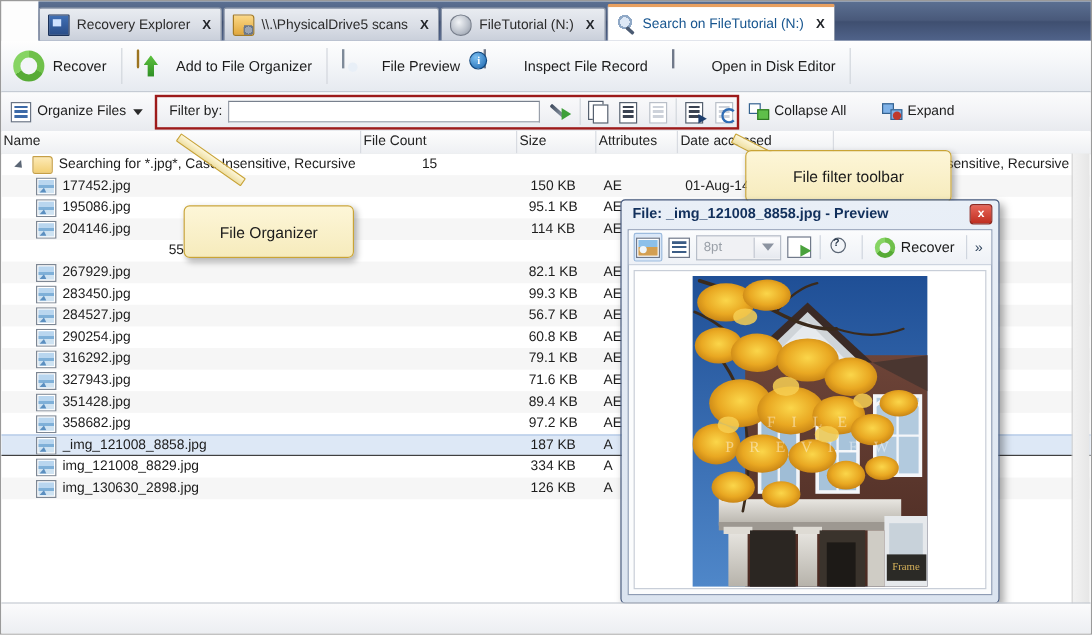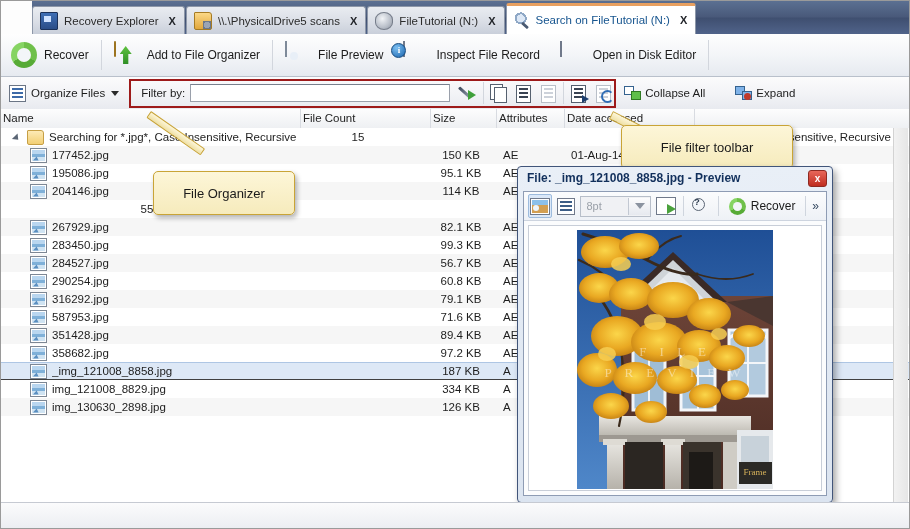--- a/index.html
+++ b/index.html
@@ -451,21 +451,21 @@
       <div class="c-count"></div>
       <div class="c-size">79.1 KB</div>
       <div class="c-attr">AE</div>
       <div class="c-date"></div>
     </div>
 
     <div class="row">
       <div class="c-name">
           <span style="width:16px;flex:0 0 16px"></span>
           <span class="imgic"></span>
-          <span class="rowlabel">587953.jpg</span>
+          <span class="rowlabel">327943.jpg</span>
         </div>
       <div class="c-count"></div>
       <div class="c-size">71.6 KB</div>
       <div class="c-attr">AE</div>
       <div class="c-date"></div>
     </div>
 
     <div class="row alt">
       <div class="c-name">
           <span style="width:16px;flex:0 0 16px"></span>

